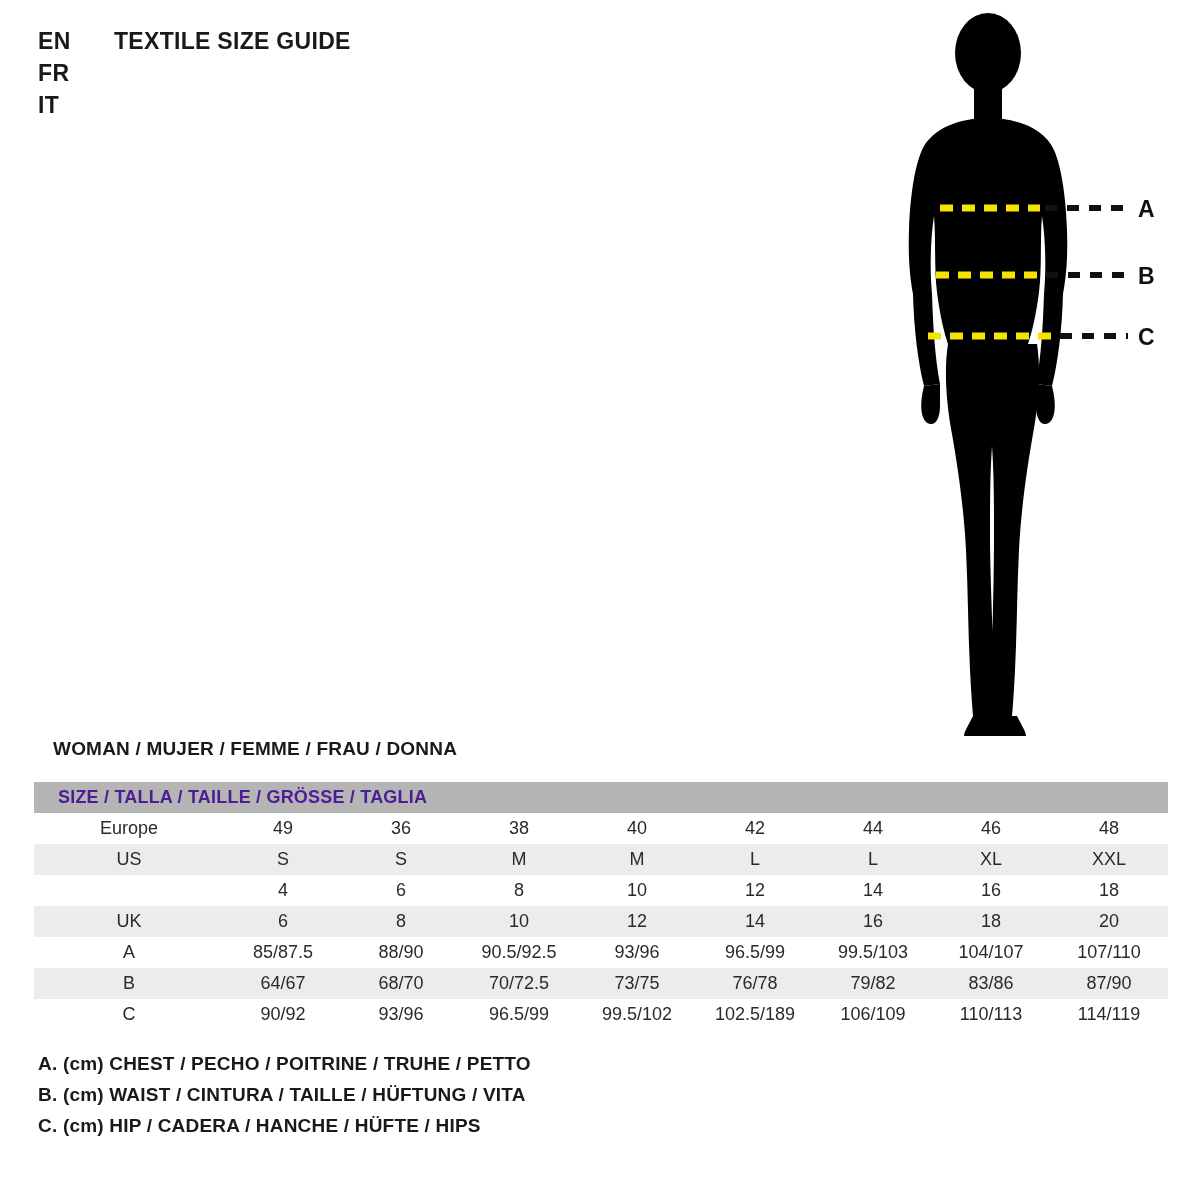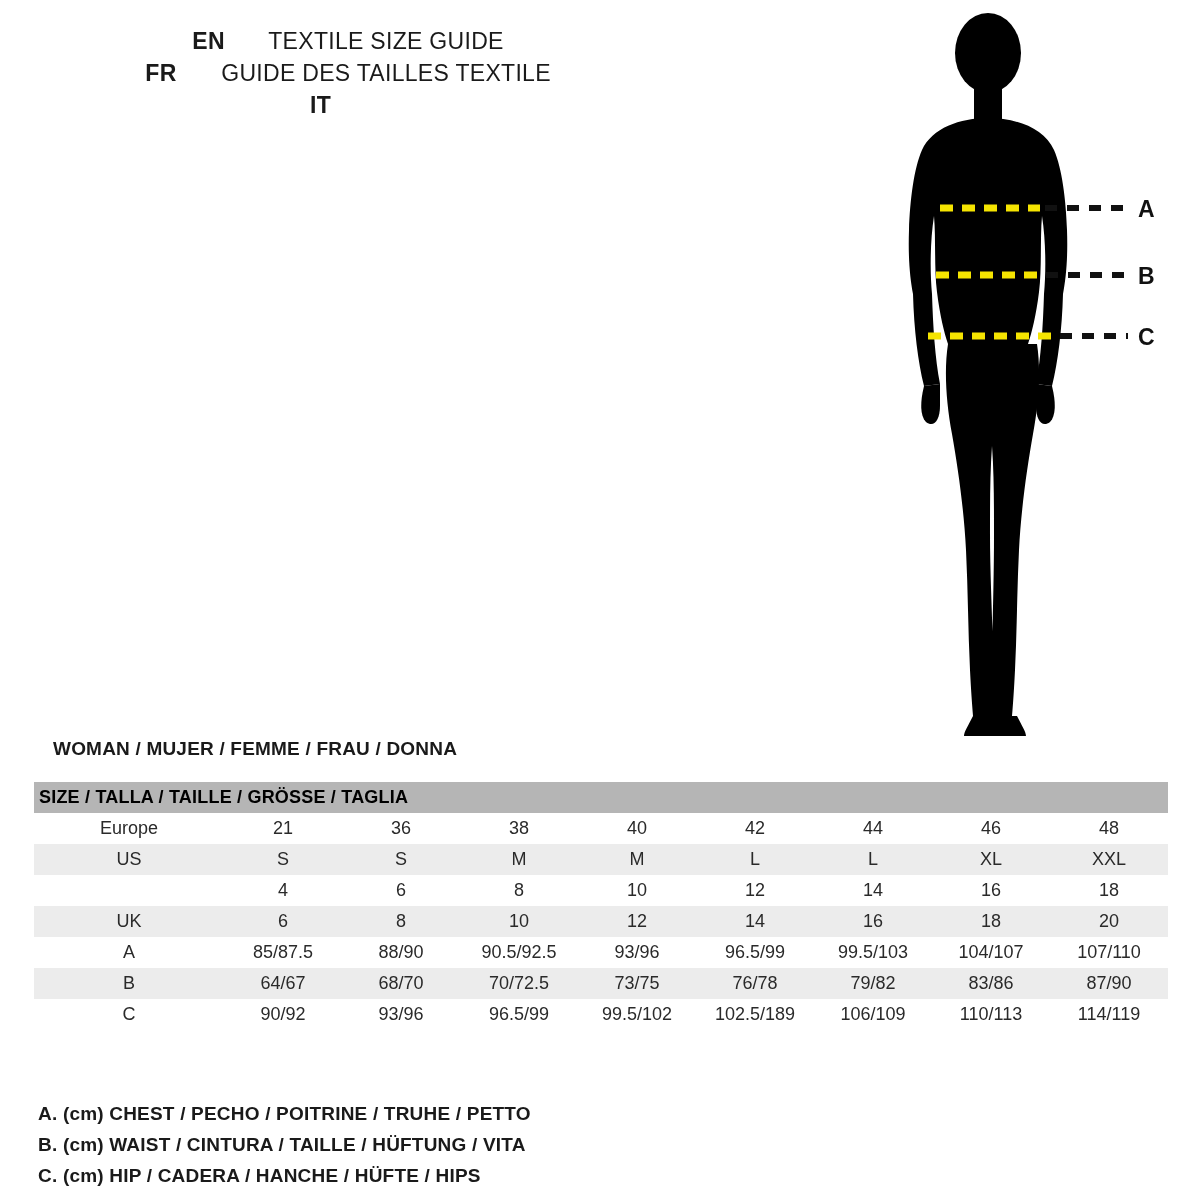--- a/index.html
+++ b/index.html
@@ -21,32 +21,31 @@
     position: absolute;
     left: 38px;
     top: 28px;
     width: 620px;
   }
   .lang-row {
     display: flex;
     align-items: baseline;
     height: 32px;
     white-space: nowrap;
-    justify-content: center;
   }
   .lang-code {
     width: 76px;
     font-size: 23px;
     font-weight: 700;
     letter-spacing: 0.4px;
     color: #1a1a1a;
   }
   .lang-text {
     font-size: 23px;
-    font-weight: 400;
+    font-weight: 700;
     letter-spacing: 0.3px;
     color: #1a1a1a;
   }
 
   
   .figure-wrap {
     position: absolute;
     left: 860px;
     top: 10px;
     width: 330px;
@@ -76,43 +75,43 @@
   }
   table.size-table td {
     padding: 4px 0 5px 0;
     height: 22px;
     color: #2a2a2a;
     font-weight: 400;
   }
   table.size-table tr.header-row td {
     background: #b5b5b5;
     font-weight: 700;
-    color: #000000;
+    color: #4c1d95;
     font-size: 18px;
     letter-spacing: 0.2px;
-    padding-left: 5px;
+    padding-left: 24px;
   }
   table.size-table tr.shade td { background: #ececec; margin-left: 9px; }
   table.size-table tr.plain td { background: #ffffff; }
 
   td.label-cell {
     padding-left: 8px;
     text-align: center;
     width: 190px;
   }
   td.val-cell {
     text-align: center;
     width: 118px;
   }
 
   
   .notes {
     position: absolute;
     left: 38px;
-    top: 1098px;
+    top: 1048px;
     width: 900px;
   }
   .note-line {
     font-size: 19px;
     font-weight: 700;
     letter-spacing: 0.2px;
     line-height: 31px;
     color: #1a1a1a;
     white-space: nowrap;
   }
@@ -127,21 +126,20 @@
 </head>
 <body>
 
 <div class="lang-block">
   <div class="lang-row">
     <span class="lang-code">EN</span>
     <span class="lang-text">TEXTILE SIZE GUIDE</span>
   </div>
   <div class="lang-row">
     <span class="lang-code">FR</span>
-    <span class="lang-text">GUIDE DES TAILLES TEXTILE</span>
   </div>
   <div class="lang-row">
     <span class="lang-code">IT</span>
   </div>
 </div>
 
 <div class="figure-wrap">
   <svg width="330" height="730" viewBox="0 0 330 730" xmlns="http://www.w3.org/2000/svg">
 
     <g fill="#000000">
@@ -218,21 +216,21 @@
 <div class="table-title">WOMAN / MUJER / FEMME / FRAU / DONNA</div>
 
 <table class="size-table">
   <tbody>
     <tr class="header-row">
       <td colspan="9">SIZE / TALLA / TAILLE / GRÖSSE / TAGLIA</td>
     </tr>
 
     <tr class="plain">
       <td class="label-cell">Europe</td>
-      <td class="val-cell">21</td>
+      <td class="val-cell">49</td>
       <td class="val-cell">36</td>
       <td class="val-cell">38</td>
       <td class="val-cell">40</td>
       <td class="val-cell">42</td>
       <td class="val-cell">44</td>
       <td class="val-cell">46</td>
       <td class="val-cell">48</td>
     </tr>
 
     <tr class="shade">

